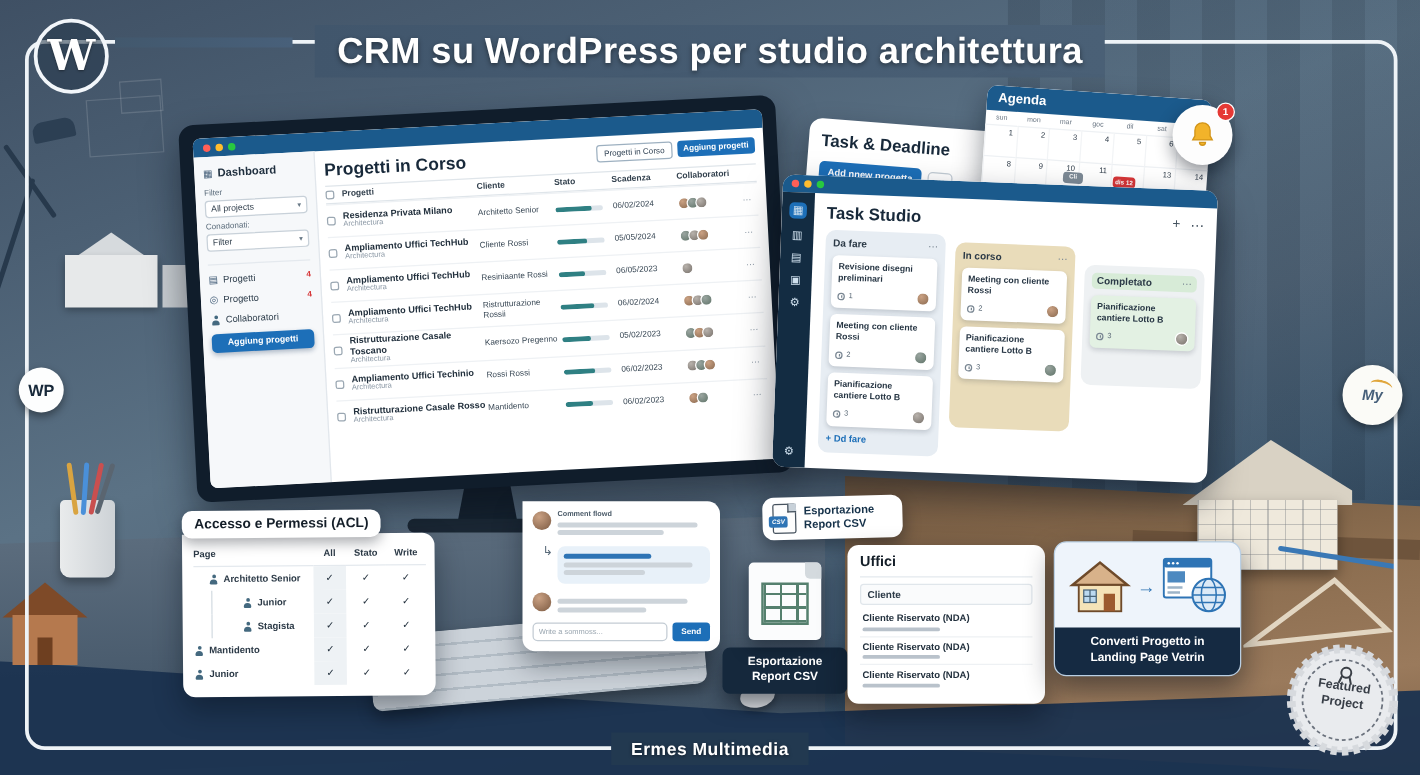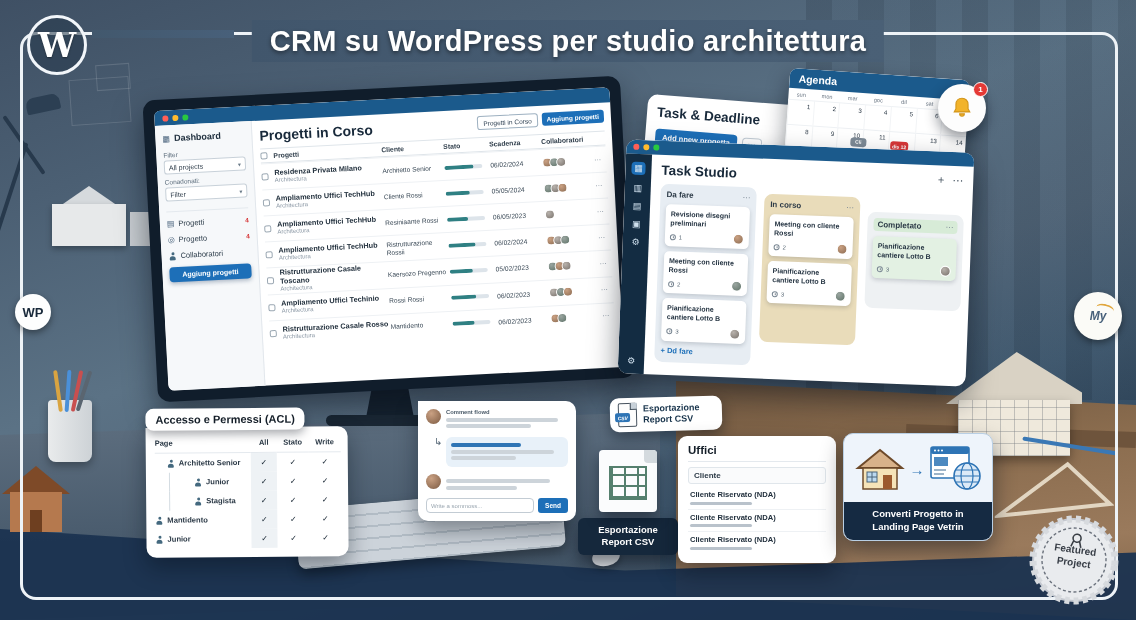--- a/index.html
+++ b/index.html
@@ -296,20 +296,21 @@
   <div class="frame-cover"></div>
   <div class="wordpress-logo">
       <span>W</span>
     </div>
   <h1 class="main-title">CRM su WordPress per studio architettura</h1>
   <div class="wp-badge">WP</div>
   <div class="my-badge">
     <span class="txt">My</span>
     <i class="swoosh"></i>
   </div>
+  <div class="footer-title">Ermes Multimedia</div>
 
   <div class="monitor">
     <div class="screen">
       <div class="appbar">
         <i class="dot r"></i>
         <i class="dot y"></i>
         <i class="dot g"></i>
       </div>
       <div class="screen-body">
 

